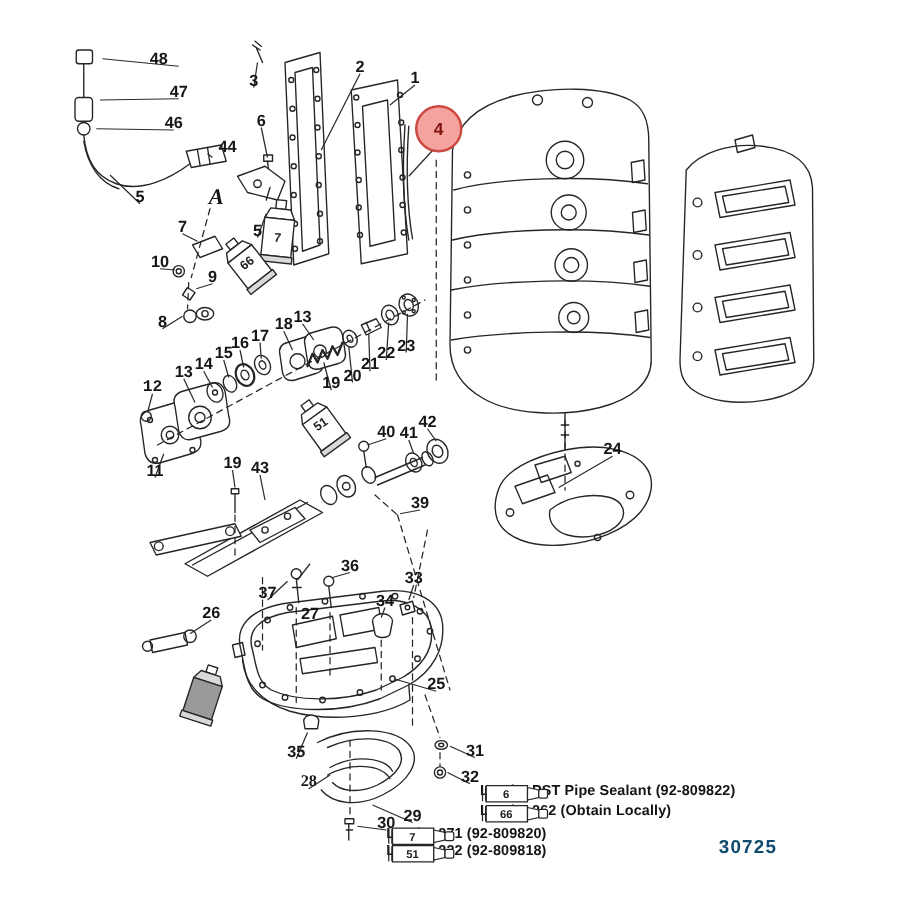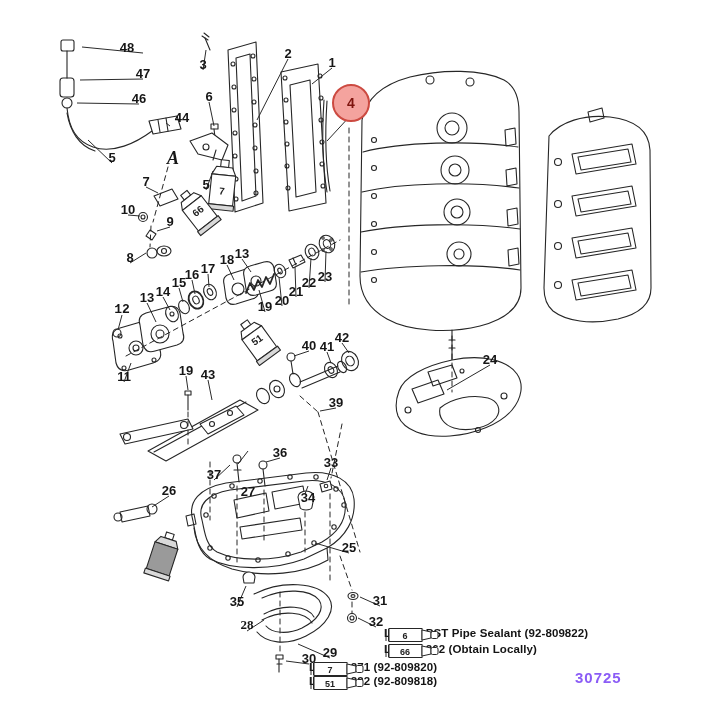--- a/index.html
+++ b/index.html
@@ -16,21 +16,21 @@
   .callout{position:absolute;transform:translate(-50%,-50%);font-weight:bold;font-size:13px;
            color:#161616;white-space:nowrap;z-index:4;}
   .callout.big{font-family:"Liberation Serif",serif;font-style:italic;font-size:18px;}
   .callout.circled{width:34px;height:34px;border-radius:50%;display:flex;align-items:center;
            justify-content:center;font-size:14px;z-index:5;}
   .tube-mark{position:absolute;transform:translate(-50%,-50%);font-weight:bold;font-size:10px;
            color:#222;z-index:4;}
   .legend-row{position:absolute;display:flex;align-items:center;gap:7px;z-index:4;}
   .legend-row .txt{font-weight:bold;font-size:11.5px;color:#141414;letter-spacing:.1px;}
   .legend-tube{flex:0 0 auto;}
-  #drawing-number{position:absolute;font-weight:bold;font-size:15px;color:#8b5cf6;
+  #drawing-number{position:absolute;font-weight:bold;font-size:15px;color:#0c4a6e;
            letter-spacing:1px;z-index:4;}
 </style>
 </head>
 <body>
 
 <div id="canvas">
 
   <svg id="art" width="720" height="720" viewBox="0 0 720 720">
 
     <g>
@@ -419,21 +419,21 @@
       <div class="callout" style="left: 208px; top: 374px;">43</div>
       <div class="callout" style="left: 309px; top: 345px;">40</div>
       <div class="callout" style="left: 327px; top: 346px;">41</div>
       <div class="callout" style="left: 342px; top: 337px;">42</div>
       <div class="callout" style="left: 336px; top: 402px;">39</div>
       <div class="callout" style="left: 490px; top: 359px;">24</div>
       <div class="callout" style="left: 248px; top: 445px; margin-top: 46px;">27</div>
       <div class="callout" style="left: 280px; top: 452px;">36</div>
       <div class="callout" style="left: 214px; top: 474px;">37</div>
       <div class="callout" style="left: 331px; top: 462px;">33</div>
-      <div class="callout" style="left: 308px; top: 497px;">34</div>
+      <div class="callout" style="left: 308px; top: 480px;">34</div>
       <div class="callout" style="left: 169px; top: 490px;">26</div>
       <div class="callout" style="left: 349px; top: 547px;">25</div>
       <div class="callout" style="left: 237px; top: 601px;">35</div>
       <div class="callout" style="left: 247px; top: 625px; font-family: Liberation Serif, serif;">28</div>
       <div class="callout" style="left: 380px; top: 600px;">31</div>
       <div class="callout" style="left: 376px; top: 621px;">32</div>
       <div class="callout" style="left: 330px; top: 652px;">29</div>
       <div class="callout" style="left: 309px; top: 658px;">30</div>
       <div class="tube-mark" style="left: 222px; top: 191px; transform: translate(-50%, -50%) rotate(6deg);">7</div>
       <div class="tube-mark" style="left: 198px; top: 211px; transform: translate(-50%, -50%) rotate(-38deg);">66</div>

